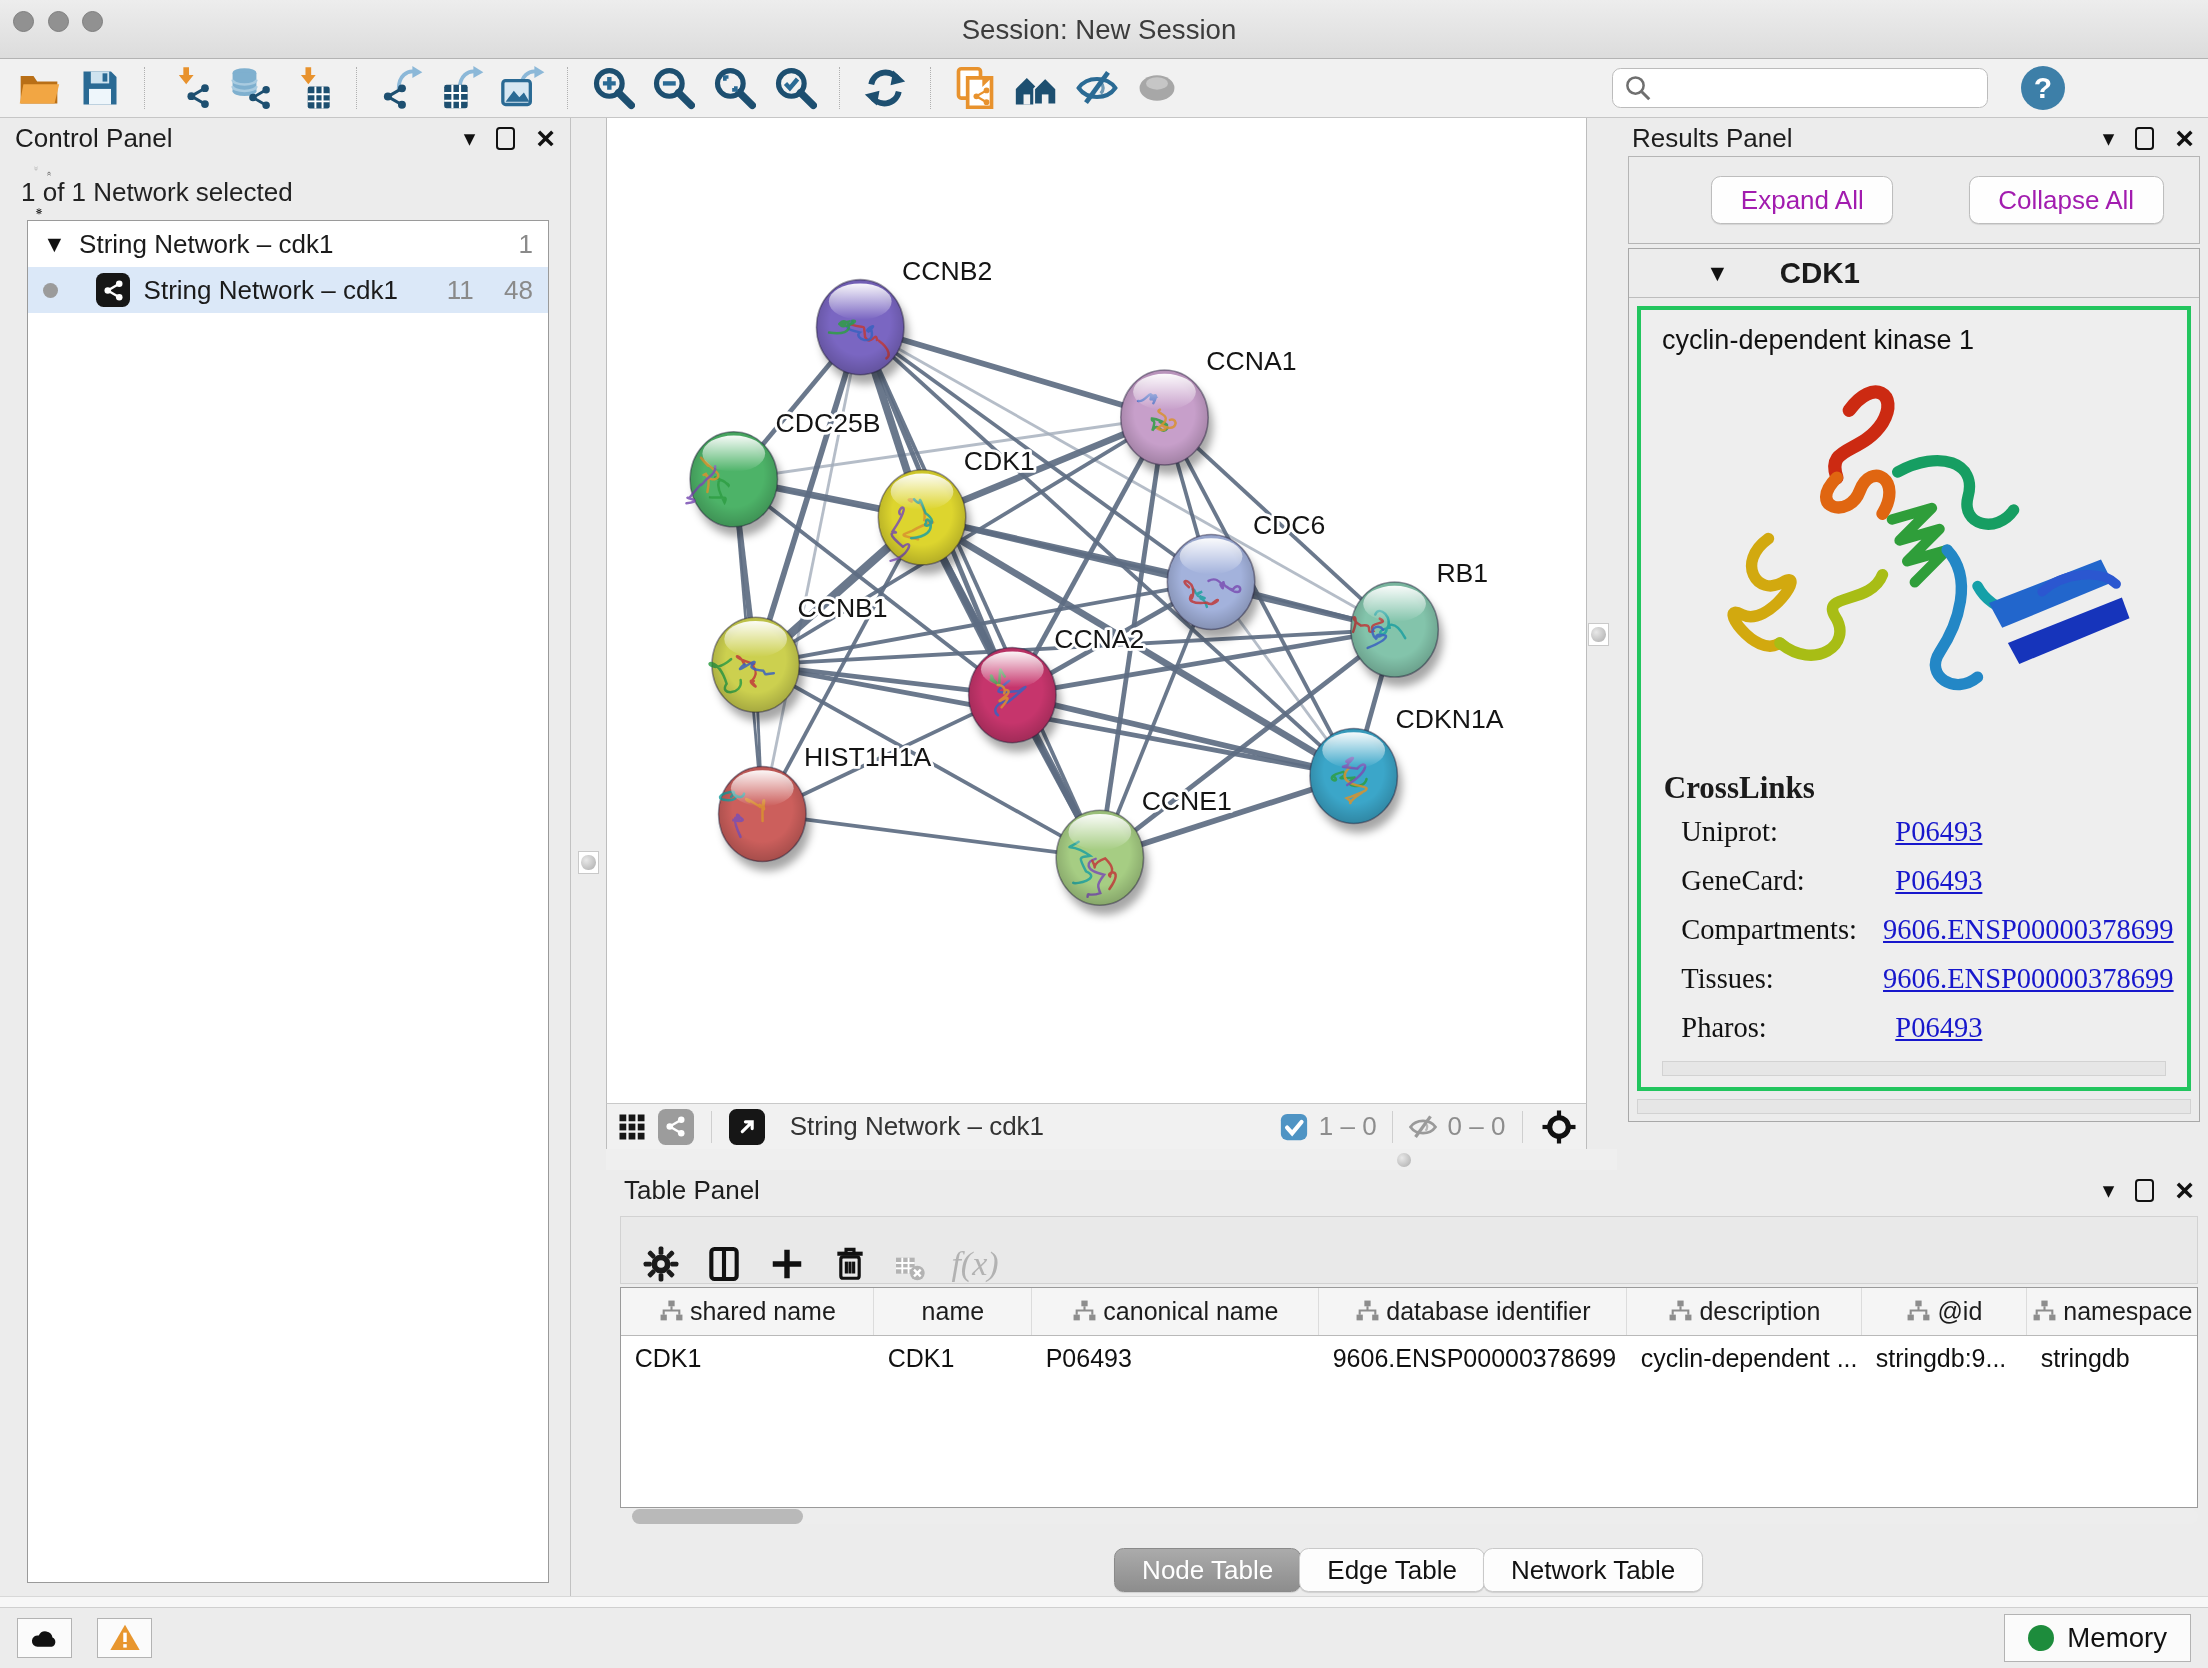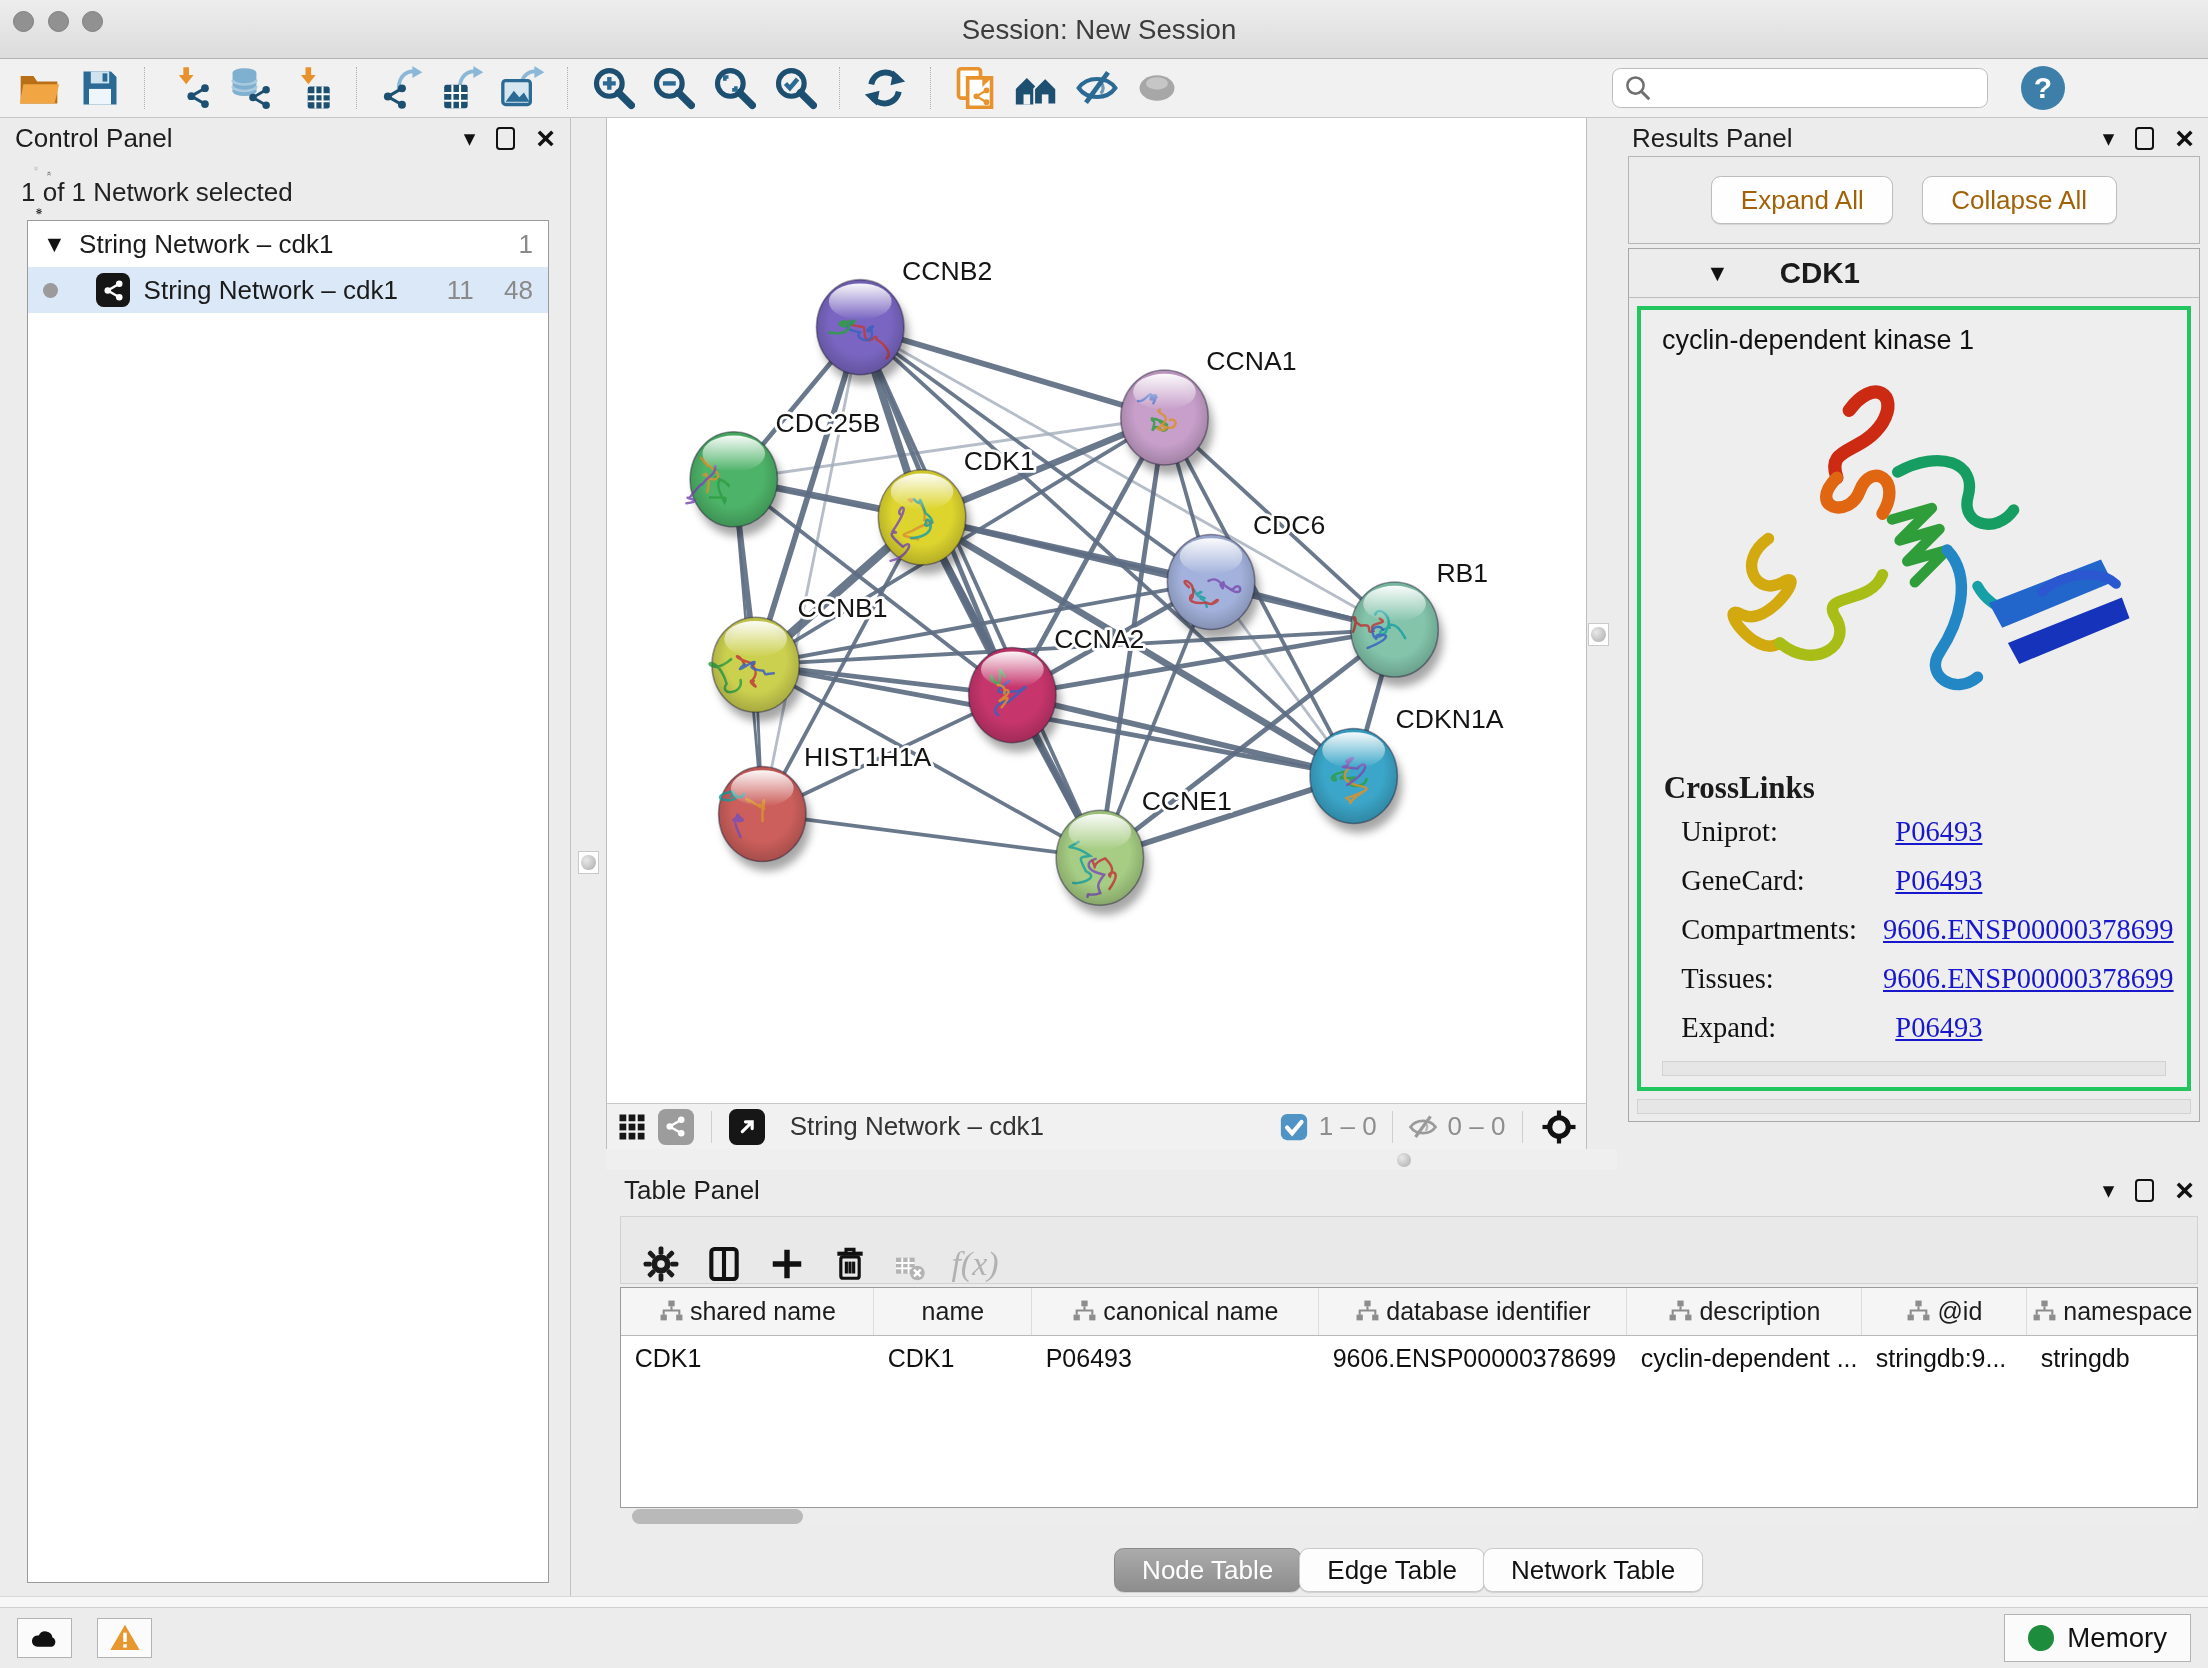--- a/index.html
+++ b/index.html
@@ -78,22 +78,22 @@
   .hsplit .dot, .side-handle .dot{width:14.3px;height:14.3px;border-radius:50%;
     background:radial-gradient(circle at 35% 35%,#e8e8e8,#ababab);}
   .hsplit .dot{position:absolute;left:791px;top:3.8px;}
   .side-handle{position:absolute;width:21px;height:23px;background:#fff;border:1px solid #c9c9c9;
     display:flex;align-items:center;justify-content:center;}
 
   
   .results-panel{position:absolute;left:1617px;top:118px;width:592px;height:1052px;background:#ececec;}
   .rp-box{margin:9.5px 9.5px 0 11.4px;border:1.9px solid #b5b5b5;background:#ececec;}
   .rp-buttons{display:flex;justify-content:center;gap:28.5px;padding:19px 0;}
-  .btn{background:#fefefe;border:1.9px solid #bdbdbd;border-radius:9.5px;font-size:26px;color:#a16207;
-    padding:7.6px 28.5px;box-shadow:0 1px 1px rgba(0,0,0,.10);}
+  .btn{background:#fefefe;border:1.9px solid #bdbdbd;border-radius:9.5px;font-size:26px;color:#a21caf;
+    padding:7.6px 28.5px;box-shadow:0 1px 1px rgba(0,0,0,.10);margin-left:47px;}
   .rp-card{margin:3.8px 9.5px 0 11.4px;border:1.9px solid #a8a8a8;background:#ececec;}
   .rp-card-head{display:flex;align-items:center;height:49px;border-bottom:1px solid #bdbdbd;
     padding:0 9.5px;}
   .rp-gene{font-size:29.5px;font-weight:bold;margin-left:51px;}
   .rp-inner{margin:7.6px;border:4px solid #22c55e;background:#eee;padding:9.5px 13.3px 3.8px 13.3px;}
   .rp-desc{font-size:27px;color:#111;margin:5.7px 0 1.9px 7.6px;}
   .xl-title{font-family:"Liberation Serif","DejaVu Serif",serif;font-weight:bold;font-size:31px;
     margin:13.3px 0 9.5px 9.5px;}
   .xl-row{display:flex;font-family:"Liberation Serif","DejaVu Serif",serif;font-size:28.5px;
     margin:0 0 17px 27px;}
@@ -757,21 +757,21 @@
             </div>
             <div class="xl-row">
               <span class="xl-label">Compartments:</span>
               <a class="xl-value">9606.ENSP00000378699</a>
             </div>
             <div class="xl-row">
               <span class="xl-label">Tissues:</span>
               <a class="xl-value">9606.ENSP00000378699</a>
             </div>
             <div class="xl-row">
-              <span class="xl-label">Expand:</span>
+              <span class="xl-label">Pharos:</span>
               <a class="xl-value">P06493</a>
             </div>
           </div>
         <div class="rp-scroll2"></div>
       </div>
       <div class="rp-scroll2"></div>
     </div>
   </div>
 
   <div class="table-panel">

